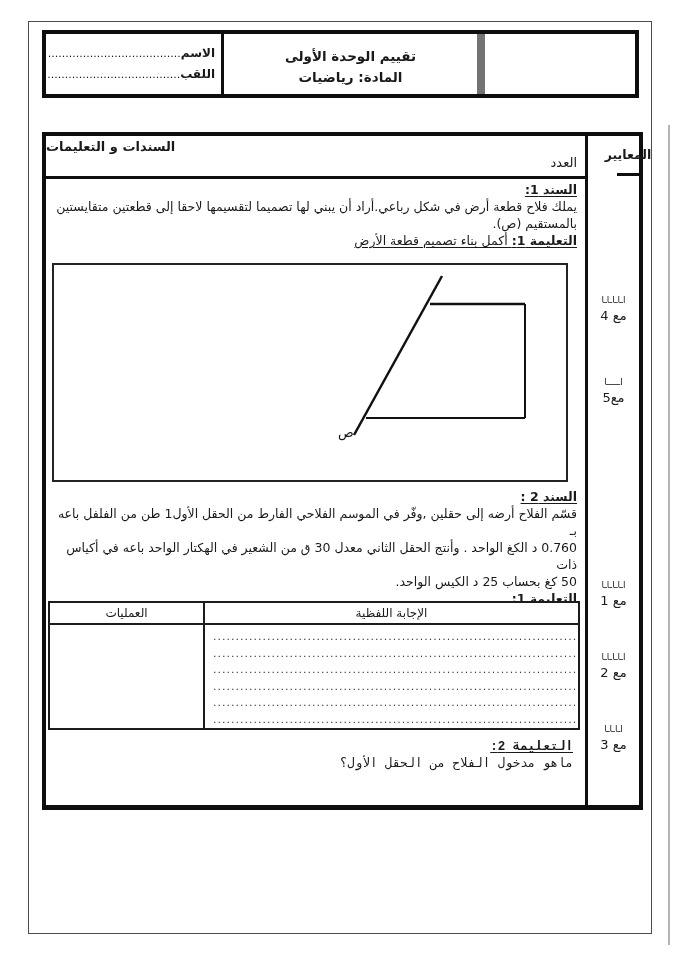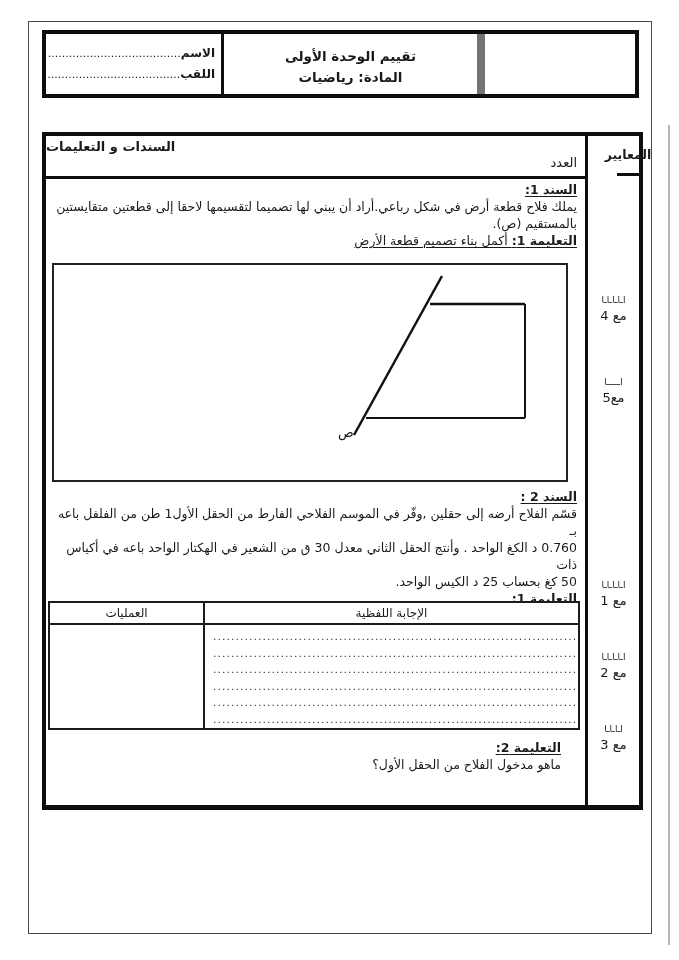--- a/index.html
+++ b/index.html
@@ -27,21 +27,21 @@
   .content{position:absolute;left:0;top:0;width:539px;height:100%;}
   .row-header{height:40px;border-bottom:3px solid #0e0e0e;position:relative;}
   .rh-title{padding-top:3px;text-align:left;font-weight:700;font-size:13px;direction:rtl;}
   .rh-grade{position:absolute;right:8px;top:19px;font-size:13px;direction:rtl;}
 
   .sec{padding:2px 8px 0 8px;direction:rtl;text-align:right;font-size:12.5px;}
   .line{line-height:17px;}
   .b{font-weight:700;}
   .u{text-decoration:underline;text-underline-offset:2px;}
   .sec2{position:absolute;top:350px;left:0;right:0;}
-  .sec3{position:absolute;top:601px;left:0;right:16px;}
+  .sec3{position:absolute;top:601px;left:0;right:4px;font-family:Liberation Mono, monospace;}
 
   .figure-box{position:absolute;left:6px;top:127px;width:516px;height:219px;
               border:2px solid #222;box-sizing:border-box;}
   .figure-box svg{display:block;}
 
   .answer-table{position:absolute;left:2px;top:465px;width:532px;border:2px solid #1c1c1c;
                 box-sizing:border-box;background:#fff;}
   .at-row{display:flex;}
   .at-hrow{height:20px;border-bottom:2px solid #1c1c1c;}
   .at-ops{width:155px;border-right:2px solid #1c1c1c;box-sizing:border-box;}

